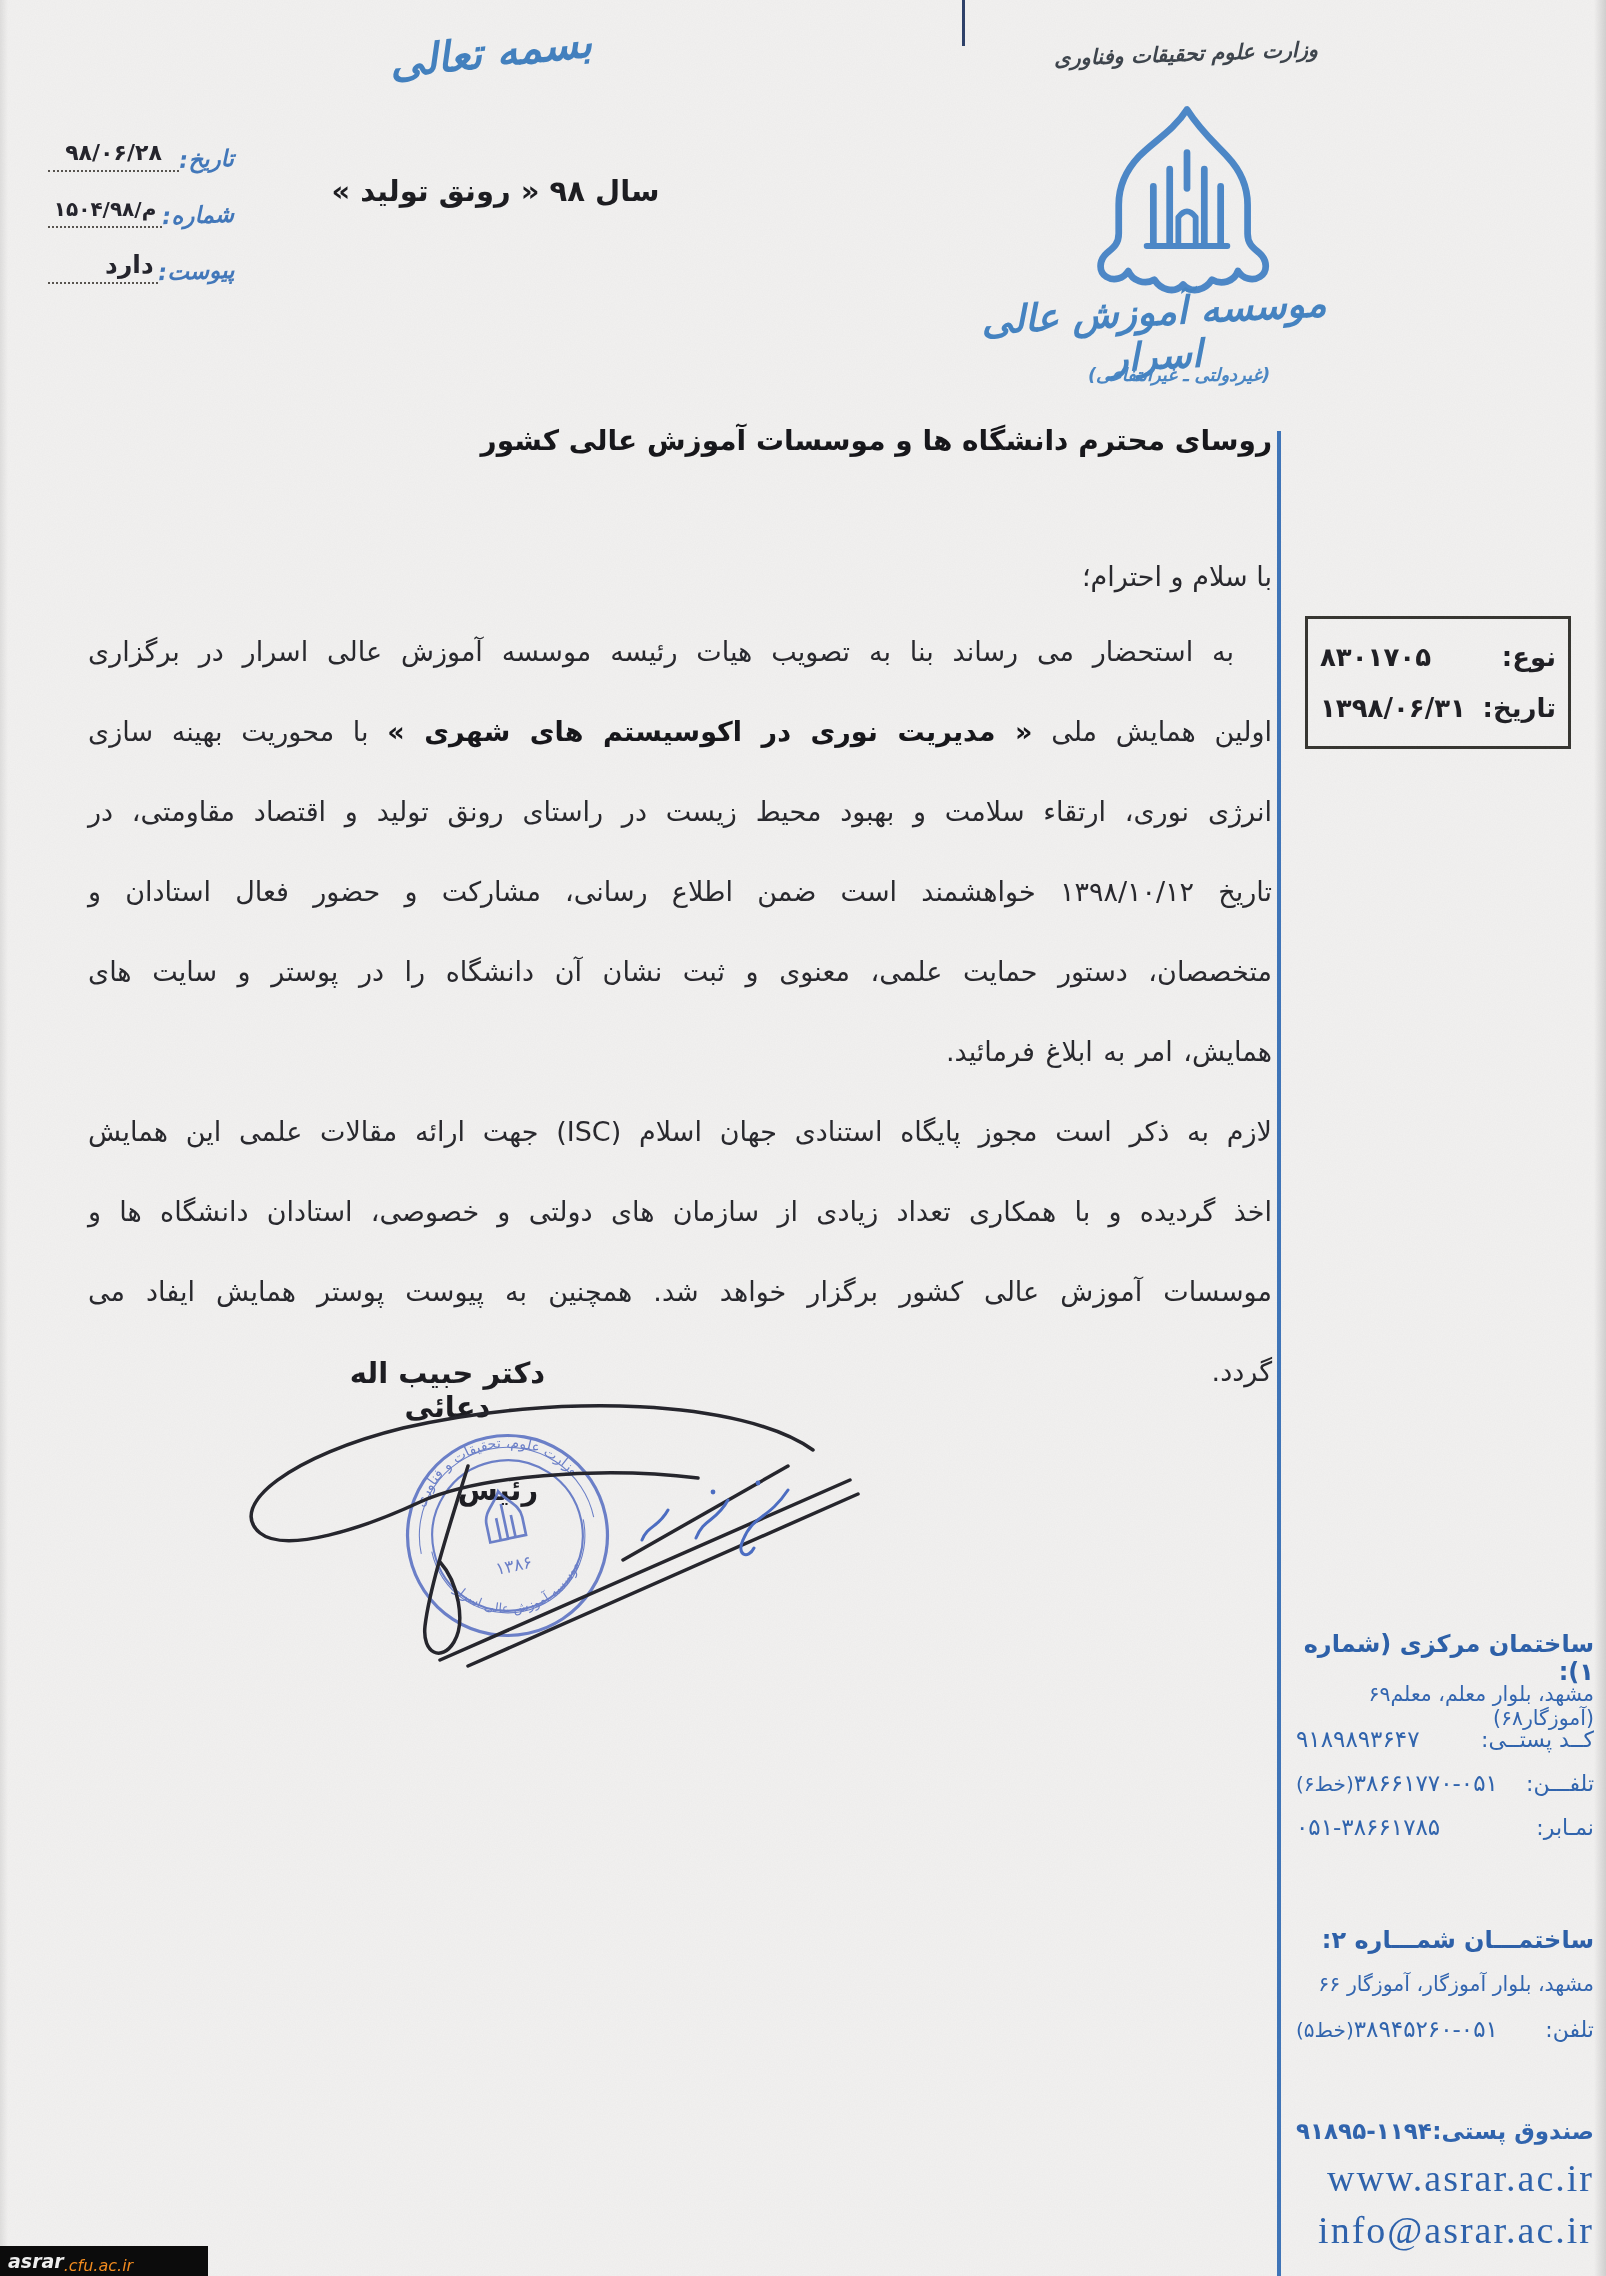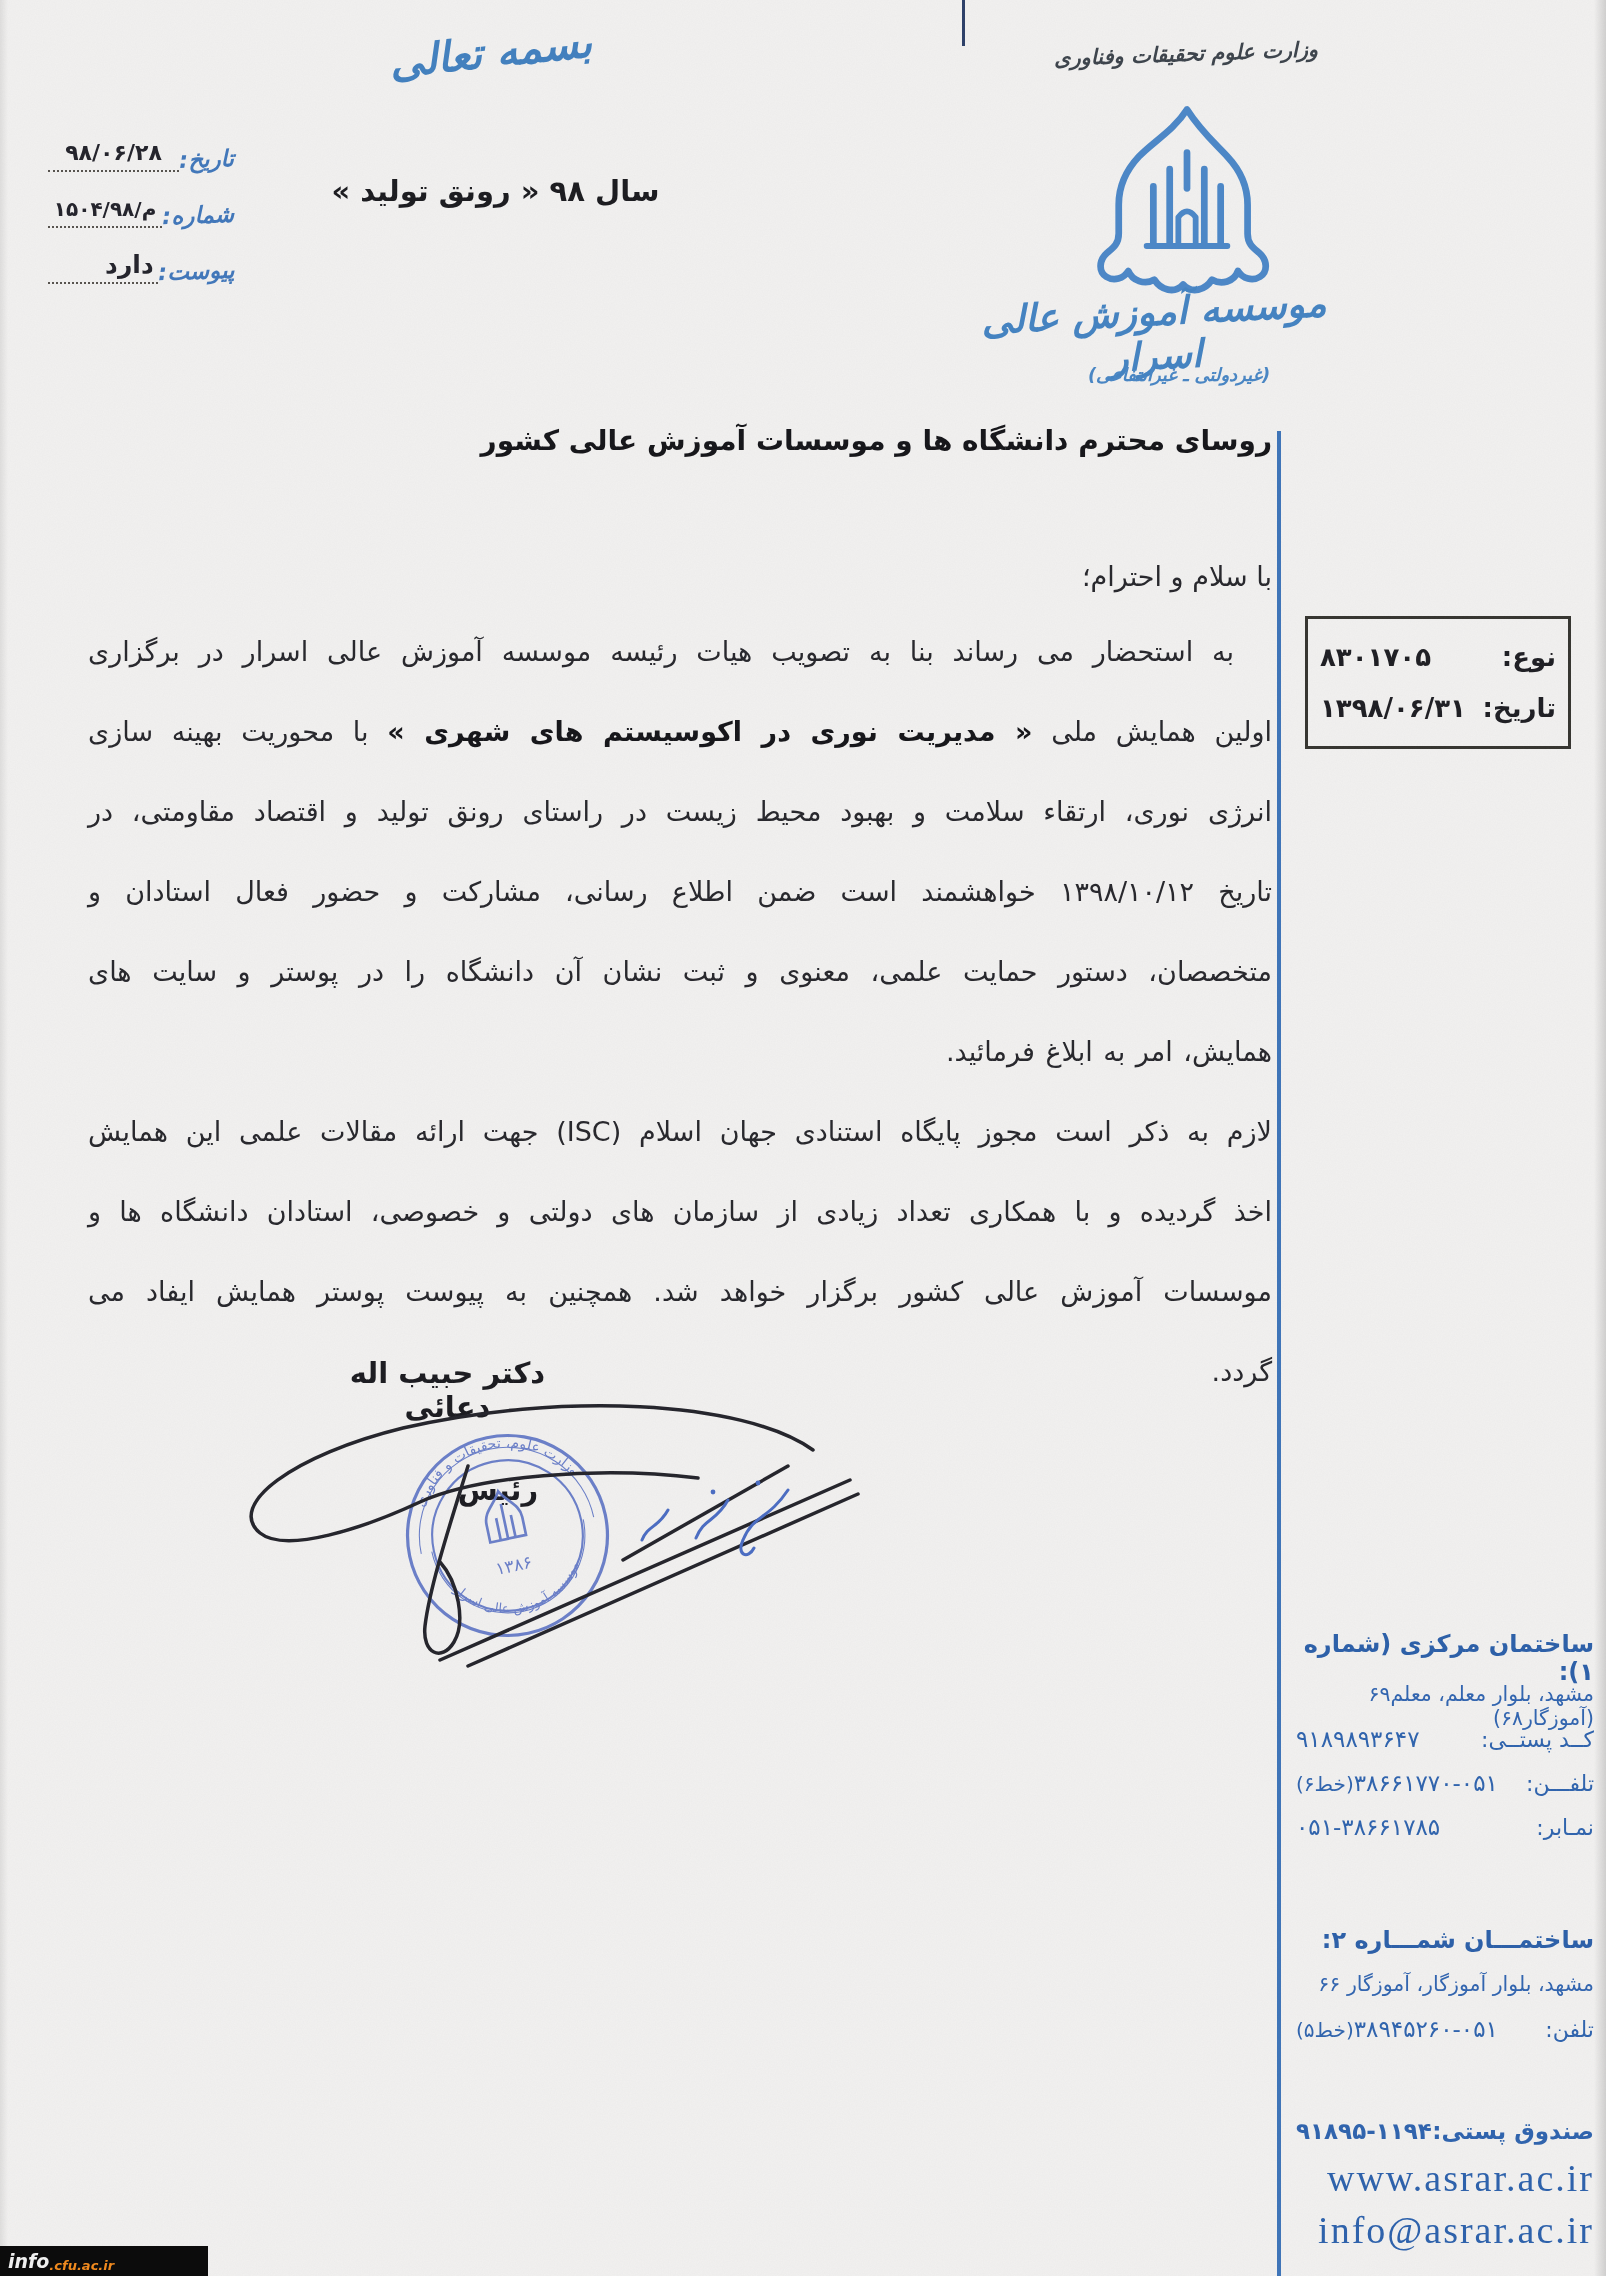--- a/index.html
+++ b/index.html
@@ -73,21 +73,21 @@
   .sp3{letter-spacing:3px;}
   .f-note{font-size:20px;}
   .f-pobox{font-weight:700;font-size:23px;}
   .f-net{position:absolute;right:0;left:0;direction:ltr;text-align:right;
          font-family:"Liberation Serif","DejaVu Serif",serif;font-size:38px;color:#2c61ac;letter-spacing:2px;}
 
   
   .wm{left:0;top:2246px;width:192px;height:30px;background:#0c0c0c;display:flex;align-items:center;
       padding:0 8px;direction:ltr;font-style:italic;z-index:45;}
   .wm-b{color:#efefef;font-weight:700;font-size:19px;}
-  .wm-r{color:#f08a1f;font-weight:700;font-size:13px;margin-top:8px;}
+  .wm-r{color:#f08a1f;font-weight:400;font-size:16px;margin-top:8px;}
 </style>
 </head>
 <body>
 
 <div class="page">
 
   <div class="abs meta">
     <div class="meta-row">
       <span class="meta-label">تاریخ:</span>
       <span class="meta-line">۹۸/۰۶/۲۸</span>
@@ -217,21 +217,21 @@
 
     <div class="f-row f-pobox" style="top:498px">
       <span>صندوق پستی:</span>
       <span class="f-val">۹۱۸۹۵-۱۱۹۴</span>
     </div>
     <div class="f-net" style="top:536px">www.asrar.ac.ir</div>
     <div class="f-net" style="top:588px">info@asrar.ac.ir</div>
   </div>
 
   <div class="abs wm">
-    <span class="wm-b">info</span>
+    <span class="wm-b">asrar</span>
       <span class="wm-r">.cfu.ac.ir</span>
   </div>
 
   <svg class="noise" width="1606" height="2276">
     <filter id="nz">
         <feTurbulence type="fractalNoise" baseFrequency="0.85" numOctaves="2" stitchTiles="stitch"></feTurbulence>
       <feColorMatrix type="matrix" values="0 0 0 0 0.25  0 0 0 0 0.25  0 0 0 0 0.27  0 0 0 0.055 0"></feColorMatrix>
     </filter>
     <rect width="100%" height="100%" filter="url(#nz)"></rect>
   </svg>

